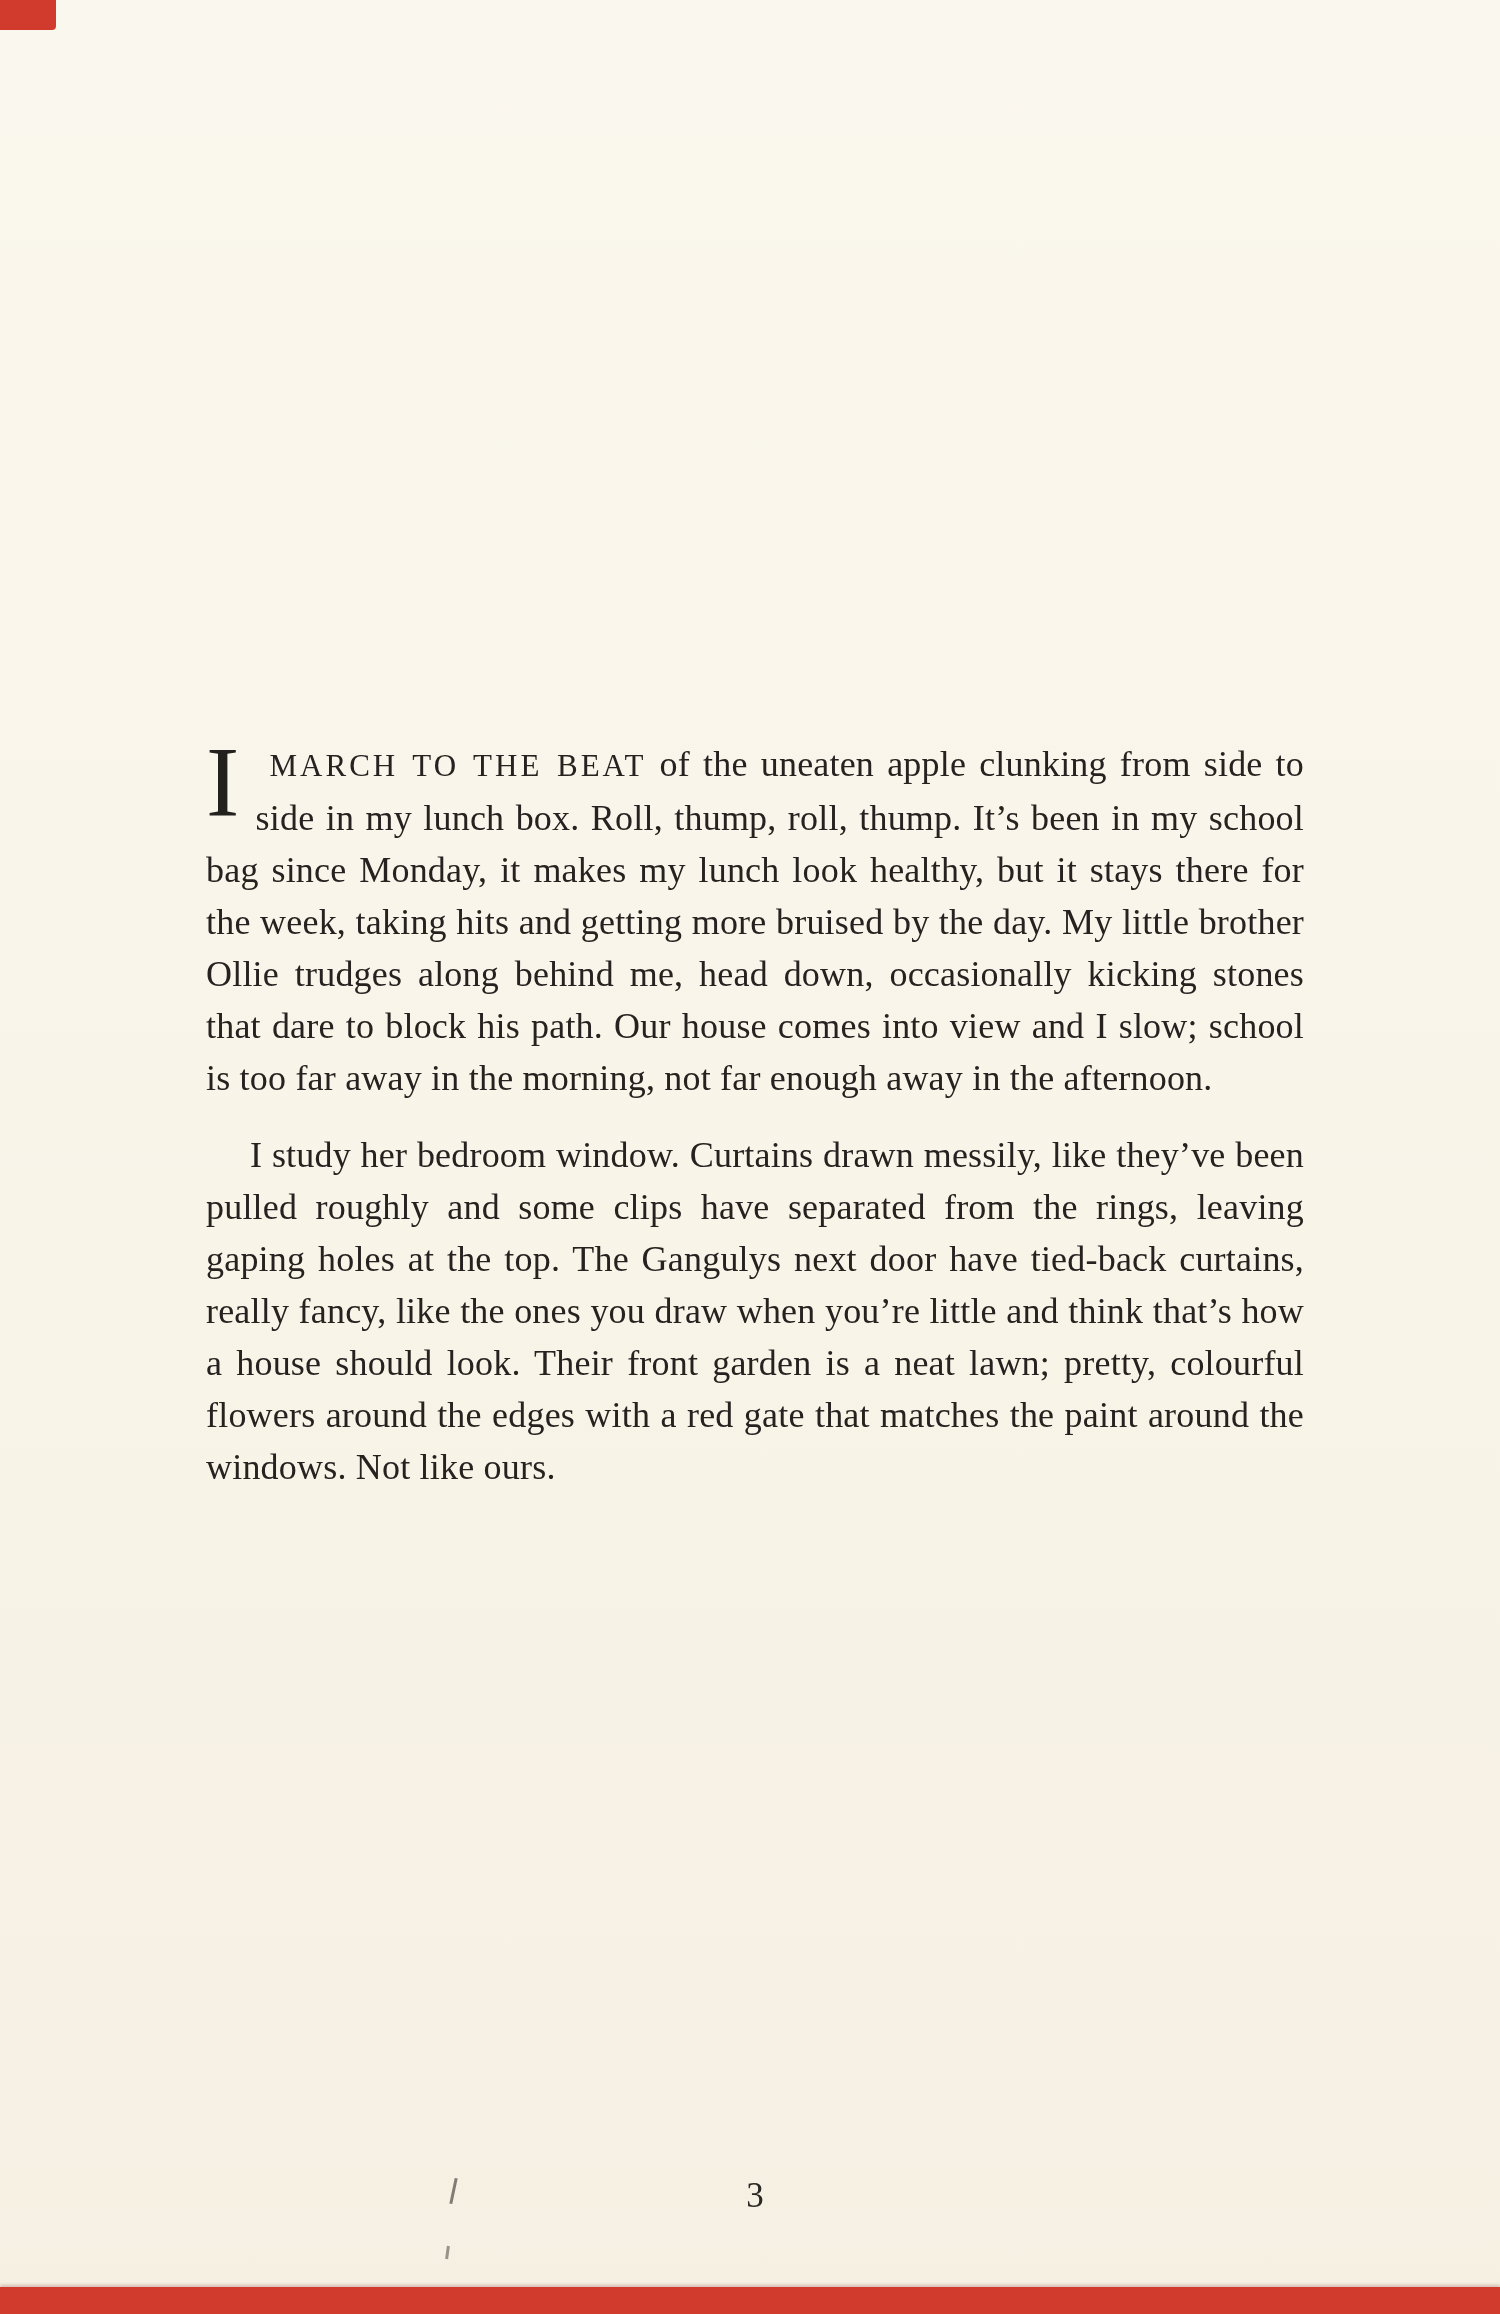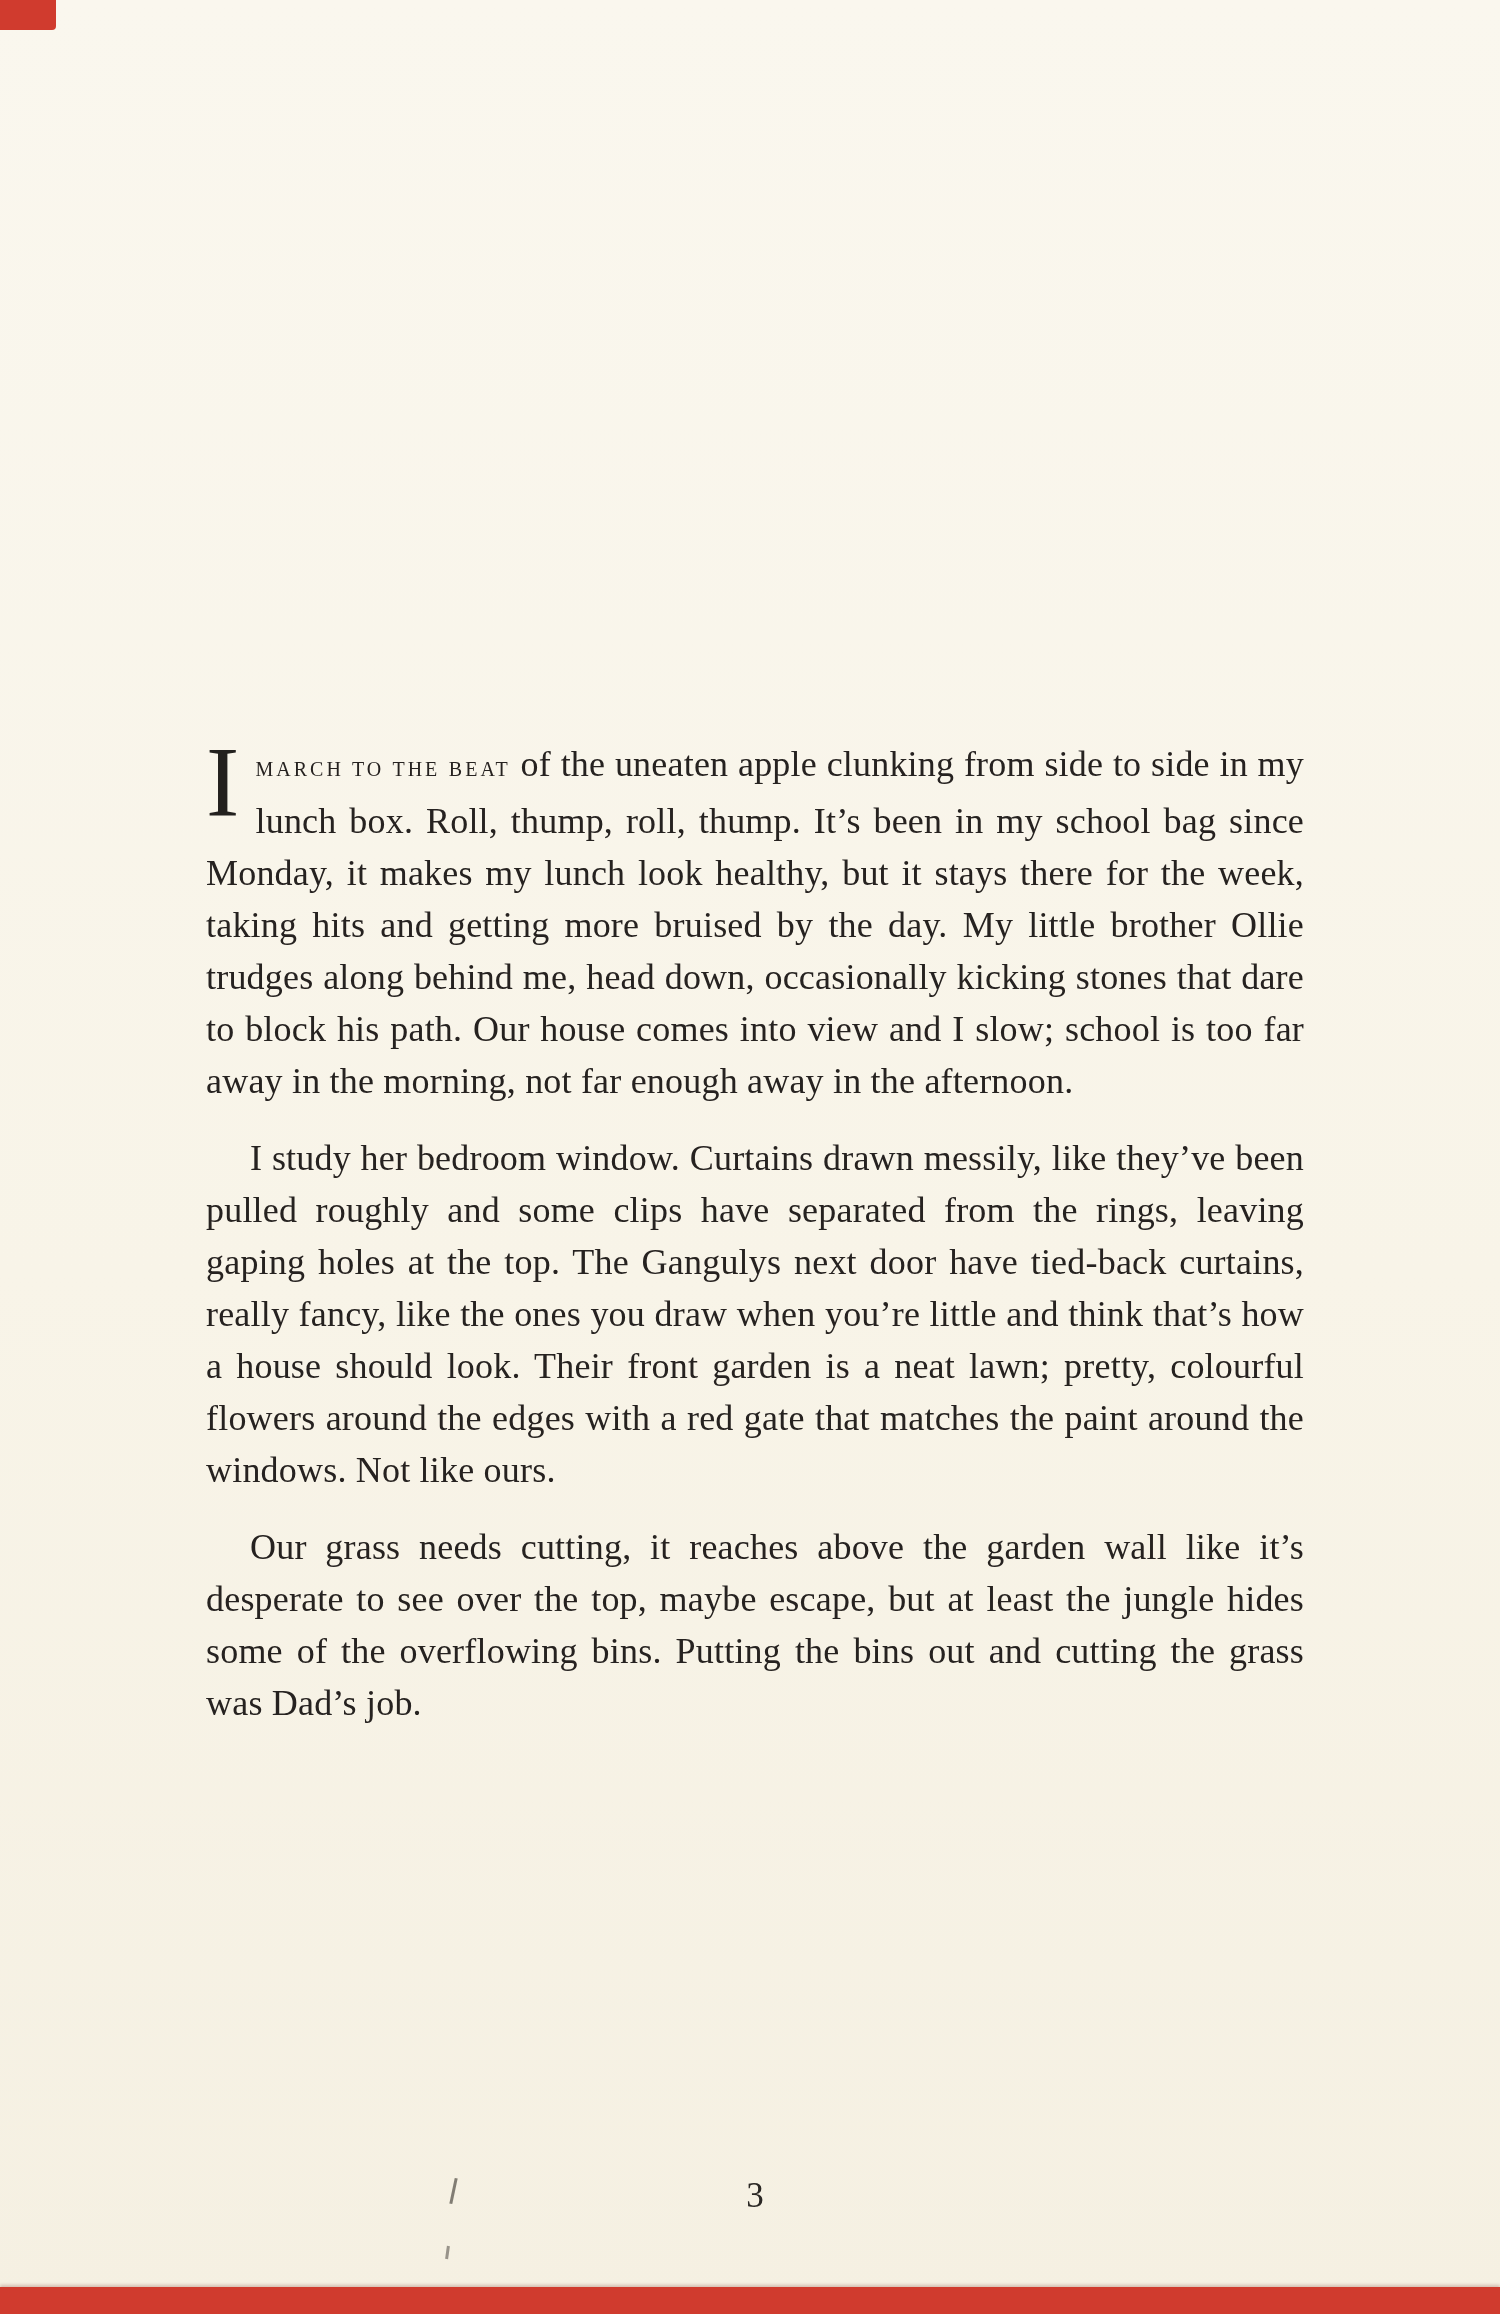--- a/index.html
+++ b/index.html
@@ -60,23 +60,24 @@
 
   .dropcap {
     float: left;
     font-size: 100px;
     line-height: 0.84;
     padding: 2px 16px 0 0;
     color: #23211e;
   }
 
   .lead-in {
-    font-size: 20px;
+    font-size: 31px;
     letter-spacing: 3px;
     text-transform: uppercase;
+    margin-left: 14px;
   }
 
   .page-number {
     position: absolute;
     left: 206px;
     top: 2176px;
     width: 1098px;
     text-align: center;
     font-size: 35px;
     color: #2a2724;
@@ -109,21 +110,20 @@
 
 <div class="page">
 
   <div class="scan-red top-left"></div>
 
   <div class="text-block">
     <p class="para first"><span class="dropcap">I</span><span class="lead-in">MARCH TO THE BEAT</span><span> of the uneaten apple clunking from side to side in my lunch box. Roll, thump, roll, thump. It’s been in my school bag since Monday, it makes my lunch look healthy, but it stays there for the week, taking hits and getting more bruised by the day. My little brother Ollie trudges along behind me, head down, occasionally kicking stones that dare to block his path. Our house comes into view and I slow; school is too far away in the morning, not far enough away in the afternoon.</span></p>
 
     <p class="para indent">I study her bedroom window. Curtains drawn messily, like they’ve been pulled roughly and some clips have separated from the rings, leaving gaping holes at the top. The Gangulys next door have tied-back curtains, really fancy, like the ones you draw when you’re little and think that’s how a house should look. Their front garden is a neat lawn; pretty, colourful flowers around the edges with a red gate that matches the paint around the windows. Not like ours.</p>
 
-    <p class="para indent">Our grass needs cutting, it reaches above the garden wall like it’s desperate to see over the top, maybe escape, but at least the jungle hides some of the overflowing bins. Putting the bins out and cutting the grass was Dad’s job.</p>
   </div>
 
   <div class="scan-mark mark1"></div>
   <div class="scan-mark mark2"></div>
 
   <div class="page-number">3</div>
 
   <div class="scan-red bottom"></div>
 
 </div>

